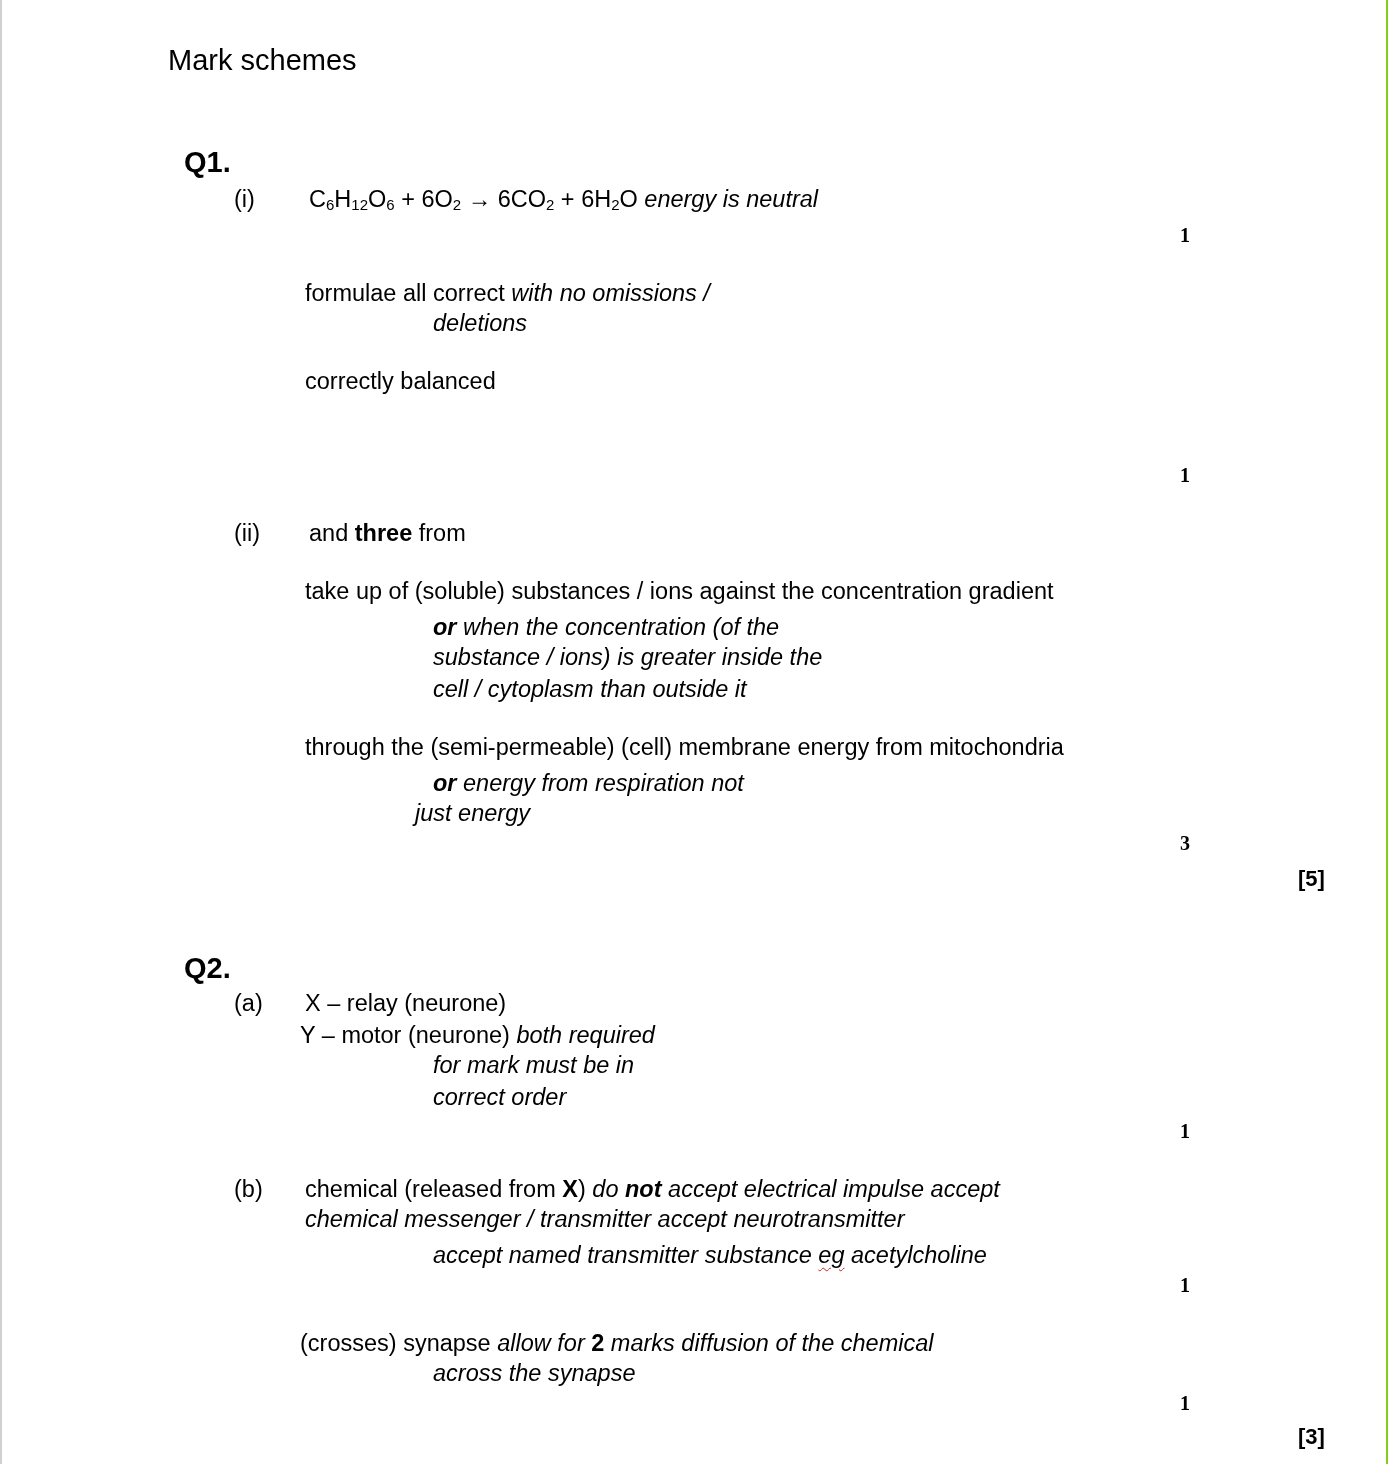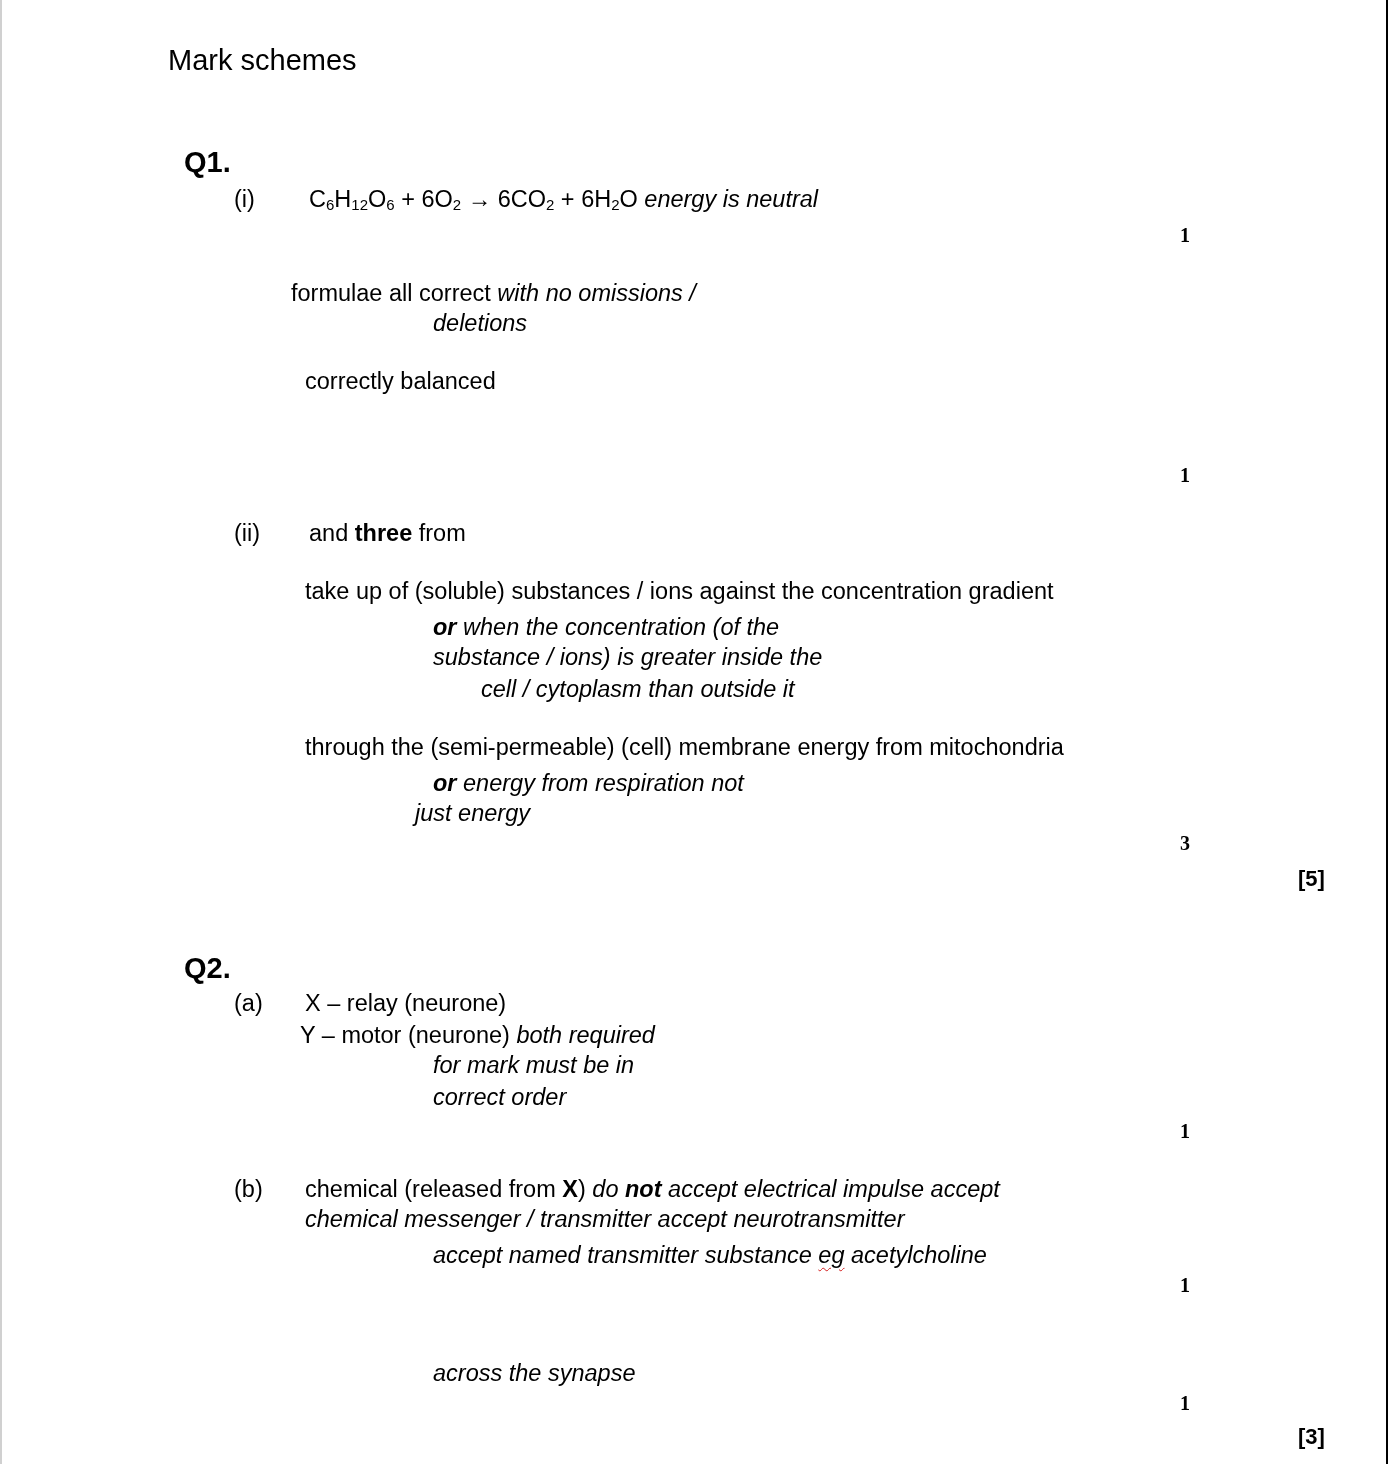--- a/index.html
+++ b/index.html
@@ -5,21 +5,21 @@
     html, body { margin: 0; padding: 0; background: #ffffff; }
     body {
       width: 1388px; height: 1464px; position: relative; overflow: hidden;
       font-family: "Liberation Sans", sans-serif; color: #000;
     }
     .page {
       position: absolute; left: 0; top: 0; width: 1388px; height: 1464px;
       background: #fff;
       box-sizing: border-box;
       border-left: 2px solid #d0d0d0;
-      border-right: 2px solid #000000;
+      border-right: 2px solid #84cc16;
     }
     .abs { position: absolute; white-space: nowrap; }
     .title { font-size: 29px; left: 166px; top: 44px; }
     .qnum { font-size: 29px; font-weight: bold; }
     .txt { font-size: 23.5px; line-height: 30px; }
     .it { font-style: italic; }
     .b { font-weight: bold; }
     .mark {
       font-family: "Liberation Serif", serif; font-weight: bold; font-size: 20px;
       left: 1178px;
@@ -43,39 +43,39 @@
   <div class="abs title">Mark schemes</div>
 
   <div class="abs qnum" style="left:182px; top:146px;">Q1.</div>
 
   <div class="abs txt" style="left:232px; top:184px;">(i)</div>
   <div class="abs txt" style="left:307px; top:184px;">
     <span>C</span><sub>6</sub><span>H</span><sub>12</sub><span>O</span><sub>6</sub><span style="white-space:pre"> + 6O</span><sub>2</sub><span style="white-space:pre"> → 6CO</span><sub>2</sub><span style="white-space:pre"> + 6H</span><sub>2</sub><span>O</span><span class="it" style="white-space:pre"> energy is neutral</span>
   </div>
   <div class="abs mark" style="top:224px;">1</div>
 
-  <div class="abs txt" style="left:289px; top:278px;">
+  <div class="abs txt" style="left:303px; top:278px;">
     <span style="white-space:pre">formulae all correct </span><span class="it">with no omissions /</span>
   </div>
   <div class="abs txt it" style="left:431px; top:308px;">deletions</div>
 
   <div class="abs txt" style="left:303px; top:366px;">correctly balanced</div>
   <div class="abs mark" style="top:464px;">1</div>
 
   <div class="abs txt" style="left:232px; top:518px;">(ii)</div>
   <div class="abs txt" style="left:307px; top:518px;">
     <span style="white-space:pre">and </span><span class="b">three</span><span style="white-space:pre"> from</span>
   </div>
 
   <div class="abs txt" style="left:303px; top:576px;">take up of (soluble) substances / ions against the concentration gradient</div>
   <div class="abs txt it" style="left:431px; top:612px;">
     <span class="b">or</span><span style="white-space:pre"> when the concentration (of the</span>
   </div>
   <div class="abs txt it" style="left:431px; top:642px;">substance / ions) is greater inside the</div>
-  <div class="abs txt it" style="left:431px; top:674px;margin-left:48px;">cell / cytoplasm than outside it</div>
+  <div class="abs txt it" style="left:431px; top:674px;">cell / cytoplasm than outside it</div>
 
   <div class="abs txt" style="left:303px; top:732px;">through the (semi-permeable) (cell) membrane energy from mitochondria</div>
   <div class="abs txt it" style="left:431px; top:768px;">
     <span class="b">or</span><span style="white-space:pre"> energy from respiration not</span>
   </div>
   <div class="abs txt it" style="left:413px; top:798px;">just energy</div>
   <div class="abs mark" style="top:832px;">3</div>
 
   <div class="abs total" style="top:866px;">[5]</div>
 
@@ -93,18 +93,21 @@
   <div class="abs txt" style="left:232px; top:1174px;">(b)</div>
   <div class="abs txt" style="left:303px; top:1174px;">
     <span style="white-space:pre">chemical (released from </span><span class="b">X</span><span style="white-space:pre">) </span><span class="it" style="white-space:pre">do </span><span class="it b">not</span><span class="it" style="white-space:pre"> accept electrical impulse accept</span>
   </div>
   <div class="abs txt it" style="left:431px; top:1240px;">
     <span style="white-space:pre">accept named transmitter substance </span><span class="squiggle">eg</span><span style="white-space:pre"> acetylcholine</span>
   </div>
   <div class="abs txt it" style="left:303px; top:1204px;">chemical messenger / transmitter accept neurotransmitter</div>
   <div class="abs mark" style="top:1274px;">1</div>
 
+  <div class="abs txt" style="left:298px; top:1328px;">
+    <span style="white-space:pre">(crosses) synapse </span><span class="it" style="white-space:pre">allow for </span><span class="b">2</span><span class="it" style="white-space:pre"> marks diffusion of the chemical</span>
+  </div>
   <div class="abs txt it" style="left:431px; top:1358px;">across the synapse</div>
   <div class="abs mark" style="top:1392px;">1</div>
 
   <div class="abs total" style="top:1424px;">[3]</div>
 
 </div>
 
 </body></html>

